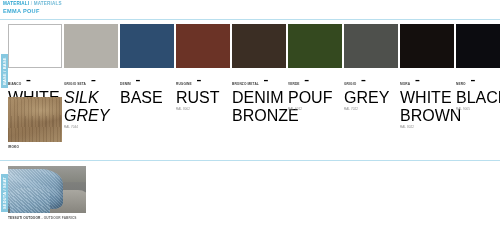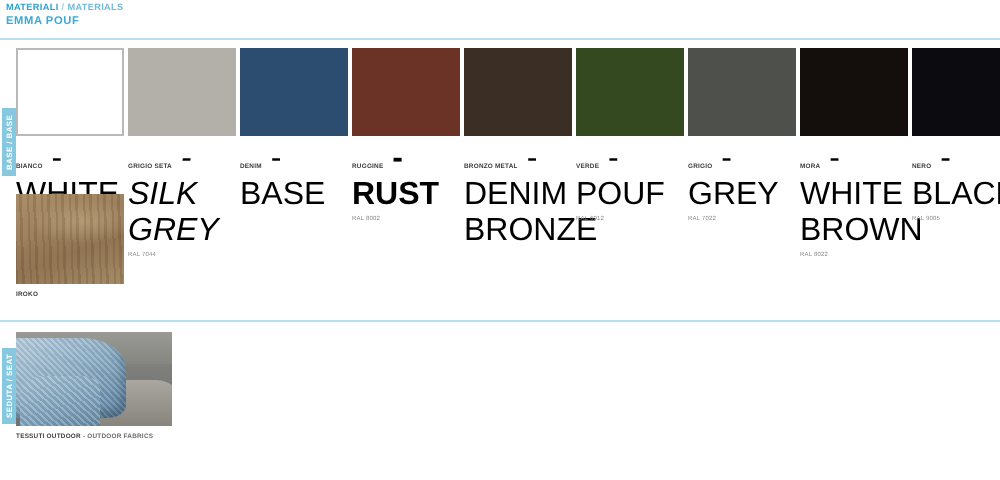--- a/index.html
+++ b/index.html
@@ -144,21 +144,21 @@
       <div class="cell">
         <div class="chip" style="background: rgb(179, 176, 169);"></div>
         <div class="caption"><div class="cap-main" style="display: inline;">GRIGIO SETA</div><span class="en" style="display: inline; font-style: italic;"> - SILK GREY</span><div class="cap-sub">RAL 7044</div></div>
       </div>
       <div class="cell">
         <div class="chip" style="background: rgb(45, 77, 112);"></div>
         <div class="caption"><div class="cap-main" style="display: inline;">DENIM</div><span class="en" style="display: inline;"> - BASE</span><div class="cap-sub"></div></div>
       </div>
       <div class="cell">
         <div class="chip" style="background: rgb(107, 51, 38);"></div>
-        <div class="caption"><div class="cap-main" style="display: inline;">RUGGINE</div><span class="en" style="display: inline; font-weight: bold;"> - RUST</span><div class="cap-sub">RAL 8002</div></div>
+        <div class="caption"><div class="cap-main" style="display: inline;">RUGGINE</div><span class="en" style="display: inline;"> - RUST</span><div class="cap-sub">RAL 8002</div></div>
       </div>
       <div class="cell">
         <div class="chip" style="background: rgb(59, 46, 36);"></div>
         <div class="caption"><div class="cap-main" style="display: inline;">BRONZO METAL</div><span class="en" style="display: inline;"> - DENIM BRONZE</span><div class="cap-sub"></div></div>
       </div>
       <div class="cell">
         <div class="chip" style="background: rgb(52, 73, 31);"></div>
         <div class="caption"><div class="cap-main" style="display: inline;">VERDE</div><span class="en" style="display: inline;"> - POUF</span><div class="cap-sub">RAL 6012</div></div>
       </div>
       <div class="cell">

